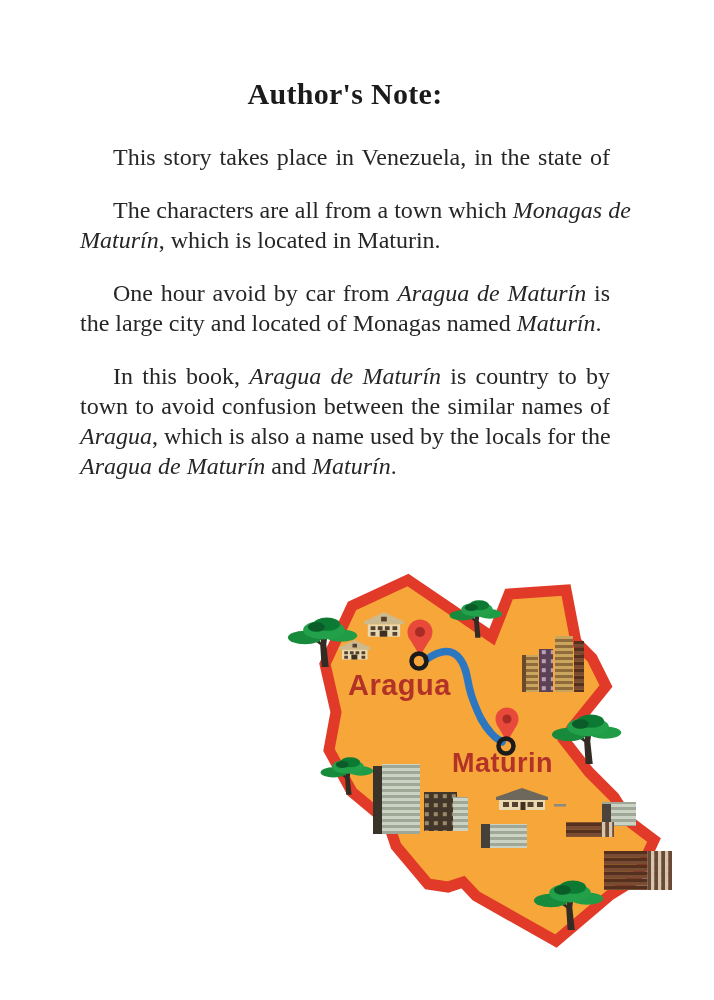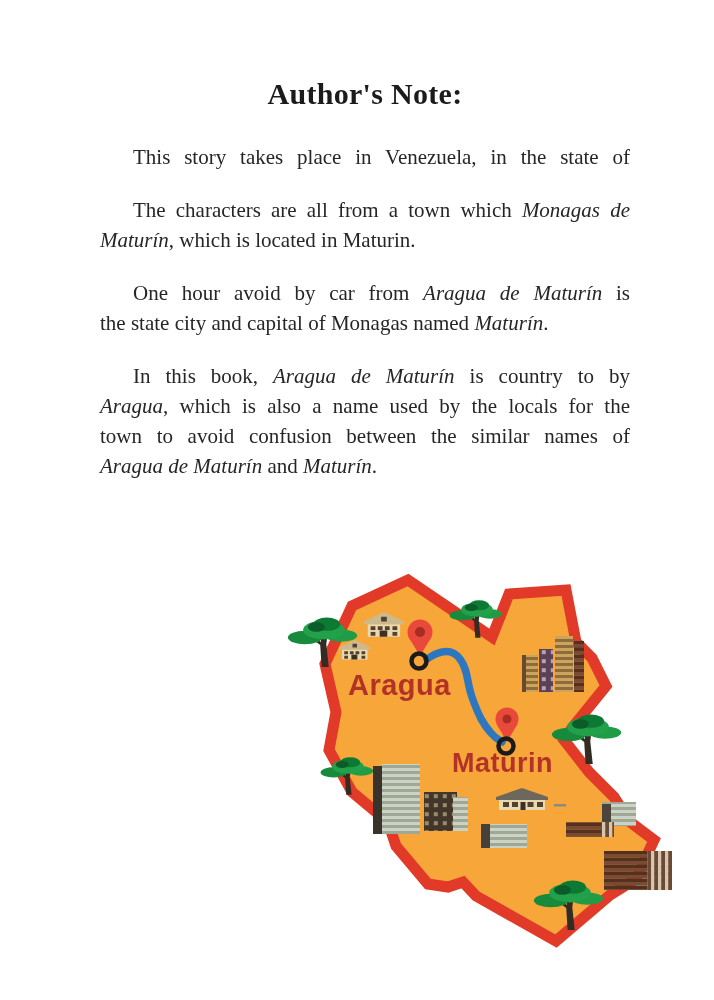--- a/index.html
+++ b/index.html
@@ -1,29 +1,29 @@
 <!DOCTYPE html>
 <html style="--map-fill: #F7A73A; --map-border: #E23A28; --route: #2D77C0; --pin: #E8493A; --pin-dark: #A82C23; --ring: #1B1B1B; --label: #B23228;"><head>
 <meta charset="utf-8">
 <style>
   html,body{margin:0;padding:0;}
   body{
     width:714px;height:1000px;position:relative;overflow:hidden;
     background:#ffffff;
     font-family:"Liberation Serif", serif;
   }
-  .note{position:absolute;left:100px;top:0;width:530px;}
+  .note{position:absolute;left:80px;top:0;width:530px;}
   .note-title{
     font-family:"Liberation Serif", serif;
     font-size:30px;font-weight:bold;color:#1b1b1b;
     text-align:center;margin:77px 0 31px 0;letter-spacing:.3px;
   }
   .paragraph{margin:0 0 23px 0;}
   .text-line{
-    font-size:21px;line-height:30px;height:30px;color:#262626;
+    font-size:24px;line-height:30px;height:30px;color:#262626;
     text-align:justify;text-align-last:justify;white-space:nowrap;
   }
   .text-line.first{text-indent:33px;}
   .text-line.last{text-align-last:left;}
   .text-line em{font-style:italic;}
   
   .map-wrap{position:absolute;left:285px;top:560px;width:400px;height:400px;}
   .map-shape{fill:var(--map-fill);stroke:var(--map-border);stroke-width:11;stroke-linejoin:miter;}
   .route{fill:none;stroke:var(--route);stroke-width:7.5;stroke-linecap:round;}
   .pin{fill:var(--pin);}
@@ -50,26 +50,26 @@
   <div>
       <div class="paragraph">
         <div class="text-line first"><span>This story takes place in Venezuela, in the state of</span></div>
       </div>
       <div class="paragraph">
         <div class="text-line first"><span>The characters are all from a town which </span><em>Monagas de</em></div>
         <div class="text-line last"><em>Maturín</em><span>, which is located in Maturin.</span></div>
       </div>
       <div class="paragraph">
         <div class="text-line first"><span>One hour avoid by car from </span><em>Aragua de Maturín</em><span> is</span></div>
-        <div class="text-line last"><span>the state city and capital of Monagas named </span><em>Maturín</em><span>.</span></div>
+        <div class="text-line last"><span>the large city and located of Monagas named </span><em>Maturín</em><span>.</span></div>
       </div>
       <div class="paragraph">
         <div class="text-line first"><span>In this book, </span><em>Aragua de Maturín</em><span> is country to by</span></div>
+        <div class="text-line"><span>town to avoid confusion between the similar names of</span></div>
         <div class="text-line"><em>Aragua</em><span>, which is also a name used by the locals for the</span></div>
-        <div class="text-line"><span>town to avoid confusion between the similar names of</span></div>
         <div class="text-line last"><em>Aragua de Maturín</em><span> and </span><em>Maturín</em><span>.</span></div>
       </div>
     </div>
 </div>
 
 <div class="map-wrap">
 <svg width="400" height="400" viewBox="285 560 400 400" xmlns="http://www.w3.org/2000/svg">
   <defs>
     <pattern id="p-hgray" width="8" height="6" patternUnits="userSpaceOnUse">
       <rect width="8" height="3" fill="#ccd2c4"></rect>

